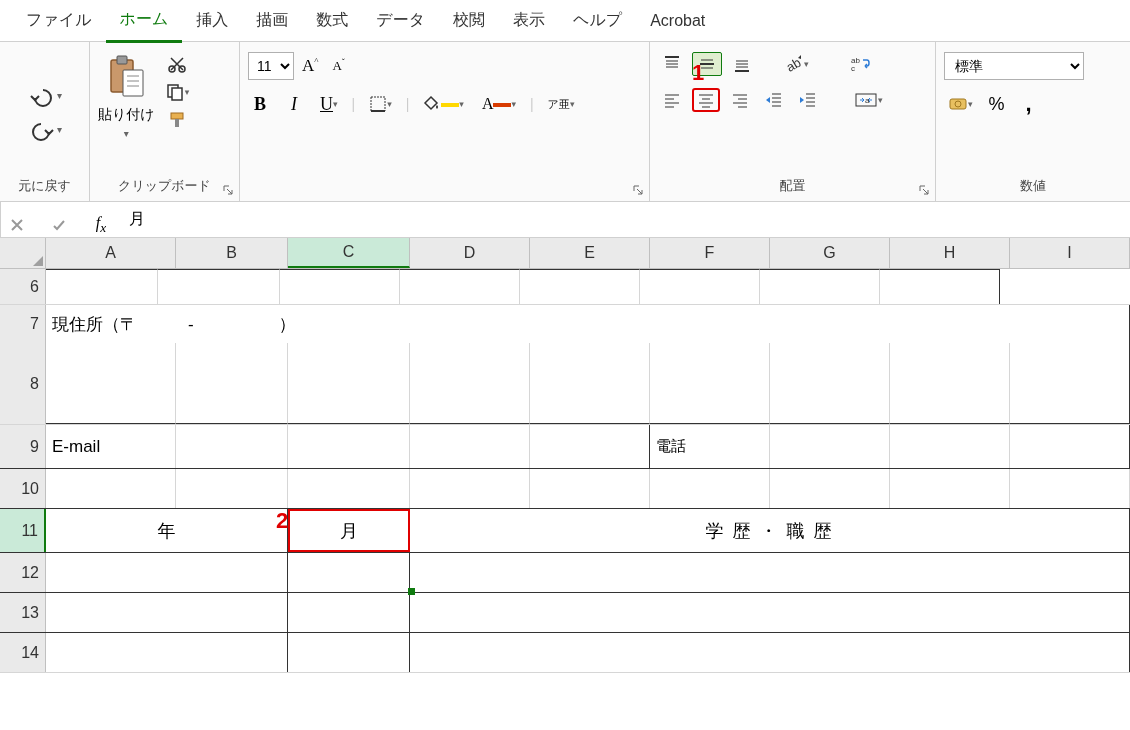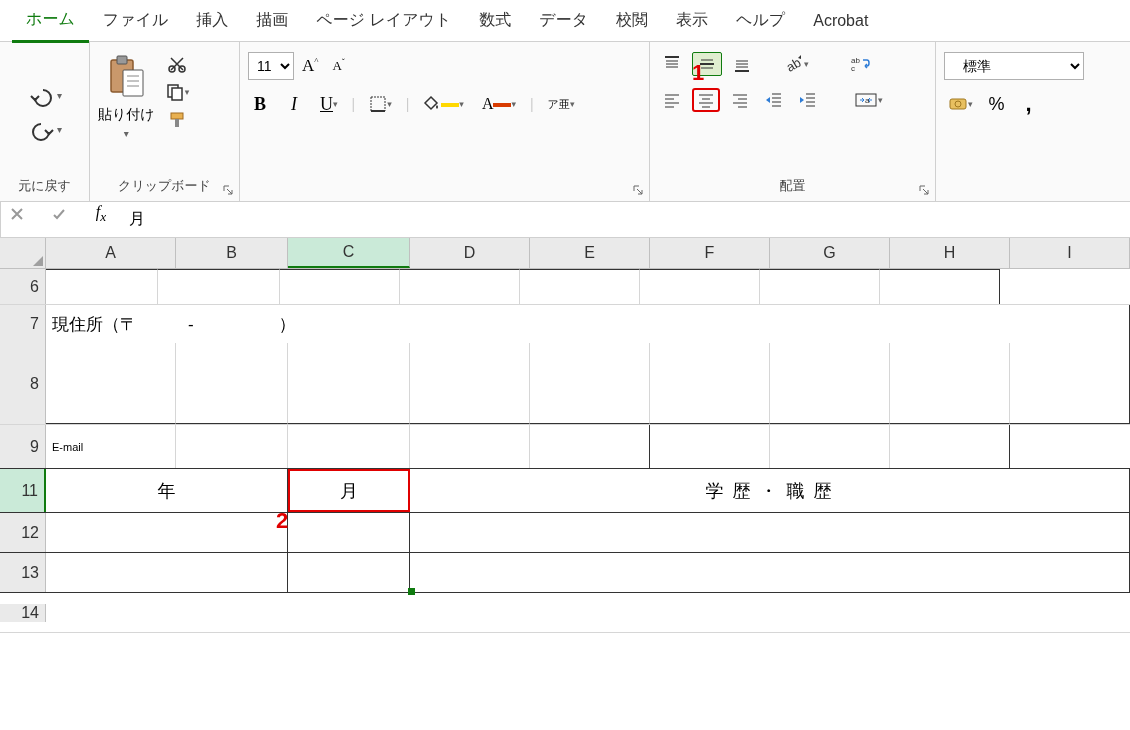--- a/index.html
+++ b/index.html
@@ -18,30 +18,30 @@
 .group-launcher { position: absolute; right: 4px; bottom: 4px; width: 14px; height: 14px; display: flex; align-items: center; justify-content: center; }
 
 .vstack { display: flex; flex-direction: column; gap: 4px; align-items: center; }
 .hstack { display: flex; flex-direction: row; gap: 4px; align-items: center; }
 
 .btn { display: inline-flex; align-items: center; justify-content: center; min-width: 30px; height: 30px; padding: 2px 4px; cursor: pointer; }
 .btn.small { min-width: 24px; height: 24px; }
 
 .font-select { width: 240px; height: 28px; font-size: 14px; padding: 2px 6px; border: 1px solid #b0b0b0; background: #fff; }
 .size-select { width: 46px; height: 28px; font-size: 14px; padding: 2px 4px; border: 1px solid #b0b0b0; background: #fff; }
-.fmt-select { width: 140px; height: 28px; font-size: 14px; padding: 2px 14px; border: 1px solid #b0b0b0; background: #fff; }
+.fmt-select { width: 140px; height: 28px; font-size: 14px; padding: 2px 6px; border: 1px solid #b0b0b0; background: #fff; }
 
 .boxed-active { border: 1px solid #0f7b0f; background: #e0eed0; border-radius: 2px; }
 .red-outline { border: 2px solid #e00000; border-radius: 3px; }
 
 
 .formula-bar { display: flex; align-items: center; height: 36px; border-bottom: 1px solid #d0d0d0; }
 .name-box { width: 120px; height: 28px; border: 1px solid #b0b0b0; font-size: 15px; padding: 2px 8px; margin: 0 6px; display: flex; align-items: center; justify-content: space-between; }
 .nb-dd { font-size: 10px; color: #666; }
-.fbar-btns { display: flex; gap: 18px; padding: 0 4px; border-left: 1px solid #d0d0d0; height: 100%; align-items: flex-start; }
+.fbar-btns { display: flex; gap: 18px; padding: 0 4px; border-left: 1px solid #d0d0d0; height: 100%; align-items: flex-end; }
 .fbar-input { flex: 1; height: 28px; border: none; font-size: 16px; padding: 0 12px; }
 
 
 .grid { position: relative; }
 .col-headers { display: flex; border-bottom: 1px solid #c0c0c0; }
 .corner { width: 46px; height: 30px; background: #eaeaea; border-right: 1px solid #c0c0c0; display:flex; align-items:flex-end; justify-content:flex-end; padding:2px; }
 .corner::after { content:''; width:0; height:0; border-left: 10px solid transparent; border-bottom: 10px solid #a0a0a0; }
 .ch { height: 30px; background: #eaeaea; border-right: 1px solid #c0c0c0; display: flex; align-items: center; justify-content: center; font-size: 16px; color: #333; }
 .ch.active { background: #caead8; border-bottom: 2px solid #0f7b0f; }
 
@@ -66,25 +66,24 @@
 .ann { position: absolute; color: #e00000; font-weight: bold; font-size: 22px; }
 
 
 svg { display: block; }
 
 </style>
 </head>
 <body>
 
 <div class="tabs">
+  <div class="tab">ファイル</div>
   <div class="tab active">ホーム</div>
-  <div class="tab">ファイル</div>
   <div class="tab">挿入</div>
   <div class="tab">描画</div>
-  <div class="tab">ページ レイアウト</div>
   <div class="tab">数式</div>
   <div class="tab">データ</div>
   <div class="tab">校閲</div>
   <div class="tab">表示</div>
   <div class="tab">ヘルプ</div>
   <div class="tab">Acrobat</div>
 </div>
 
 <div class="ribbon">
 
@@ -331,20 +330,21 @@
           <span style="font-size:9px;color:#666;">▾</span>
         </div>
         <div class="btn small">
             <span style="font-size:18px;">%</span>
           </div>
         <div class="btn small">
             <span style="font-size:22px;font-weight:bold;">,</span>
           </div>
       </div>
     </div>
+    <div class="group-label">数値</div>
   </div>
 
 </div>
 
 <div class="formula-bar">
   <div class="fbar-btns">
     <div class="btn small" style="color:#999;">
       <svg width="14" height="14" viewBox="0 0 14 14">
           <path d="M2 2 L12 12 M12 2 L2 12" stroke="#999" stroke-width="2"></path>
         </svg>
@@ -401,30 +401,43 @@
       <div class="cell cD" style="border-bottom:1px solid #333;"></div>
       <div class="cell cE" style="border-bottom:1px solid #333;"></div>
       <div class="cell cF" style="border-bottom:1px solid #333;"></div>
       <div class="cell cG" style="border-bottom:1px solid #333;"></div>
       <div class="cell cH" style="border-bottom:1px solid #333;"></div>
       <div class="cell cI" style="border-bottom:1px solid #333;border-right:1px solid #333;"></div>
     </div>
 
     <div class="row" style="height:44px;border-bottom:1px solid #333;">
       <div class="rh">9</div>
-      <div class="cell cA" style="font-size:11px;">E-mail</div>
+      <div class="cell cA" style="font-size:17px;">E-mail</div>
       <div class="cell cB"></div>
       <div class="cell cC"></div>
       <div class="cell cD"></div>
       <div class="cell cE" style="border-right:1px solid #333;"></div>
+      <div class="cell cF" style="font-size:15px;">電話</div>
       <div class="cell cG"></div>
       <div class="cell cH"></div>
       <div class="cell cI" style="border-right:1px solid #333;"></div>
     </div>
 
+    <div class="row" style="height:40px;border-bottom:1px solid #333;">
+      <div class="rh">10</div>
+      <div class="cell cA"></div>
+      <div class="cell cB"></div>
+      <div class="cell cC"></div>
+      <div class="cell cD"></div>
+      <div class="cell cE"></div>
+      <div class="cell cF"></div>
+      <div class="cell cG"></div>
+      <div class="cell cH"></div>
+      <div class="cell cI"></div>
+    </div>
 
     <div class="row" style="height:44px;border-bottom:1px solid #333;">
       <div class="rh active">11</div>
       <div class="cell" style="width:242px;justify-content:center;font-size:18px;border-right:1px solid #333;">年</div>
       <div class="cell cC" style="justify-content:center;font-size:18px;border:2px solid #e00000;position:relative;">月</div>
       <div class="cell" style="width:720px;justify-content:center;font-size:18px;border-right:1px solid #333;letter-spacing:2px;">学 歴 ・ 職 歴</div>
     </div>
 
     <div class="row" style="height:40px;border-bottom:1px solid #333;">
       <div class="rh">12</div>
@@ -433,21 +446,21 @@
       <div class="cell" style="width:720px;border-right:1px solid #333;"></div>
     </div>
 
     <div class="row" style="height:40px;border-bottom:1px solid #333;">
       <div class="rh">13</div>
       <div class="cell" style="width:242px;border-right:1px solid #333;"></div>
       <div class="cell cC" style="border-right:1px solid #333;"></div>
       <div class="cell" style="width:720px;border-right:1px solid #333;"></div>
     </div>
 
-    <div class="row" style="height:40px;align-items:center;">
+    <div class="row" style="height:40px;">
       <div class="rh">14</div>
       <div class="cell" style="width:242px;border-right:1px solid #333;"></div>
       <div class="cell cC" style="border-right:1px solid #333;"></div>
       <div class="cell" style="width:720px;border-right:1px solid #333;"></div>
     </div>
   </div>
   <span class="ann" style="top:270px; left:276px;">2</span>
 
   <div style="position:absolute; top:350px; left:408px; width:7px; height:7px; background:#0f7b0f;"></div>
 </div>

